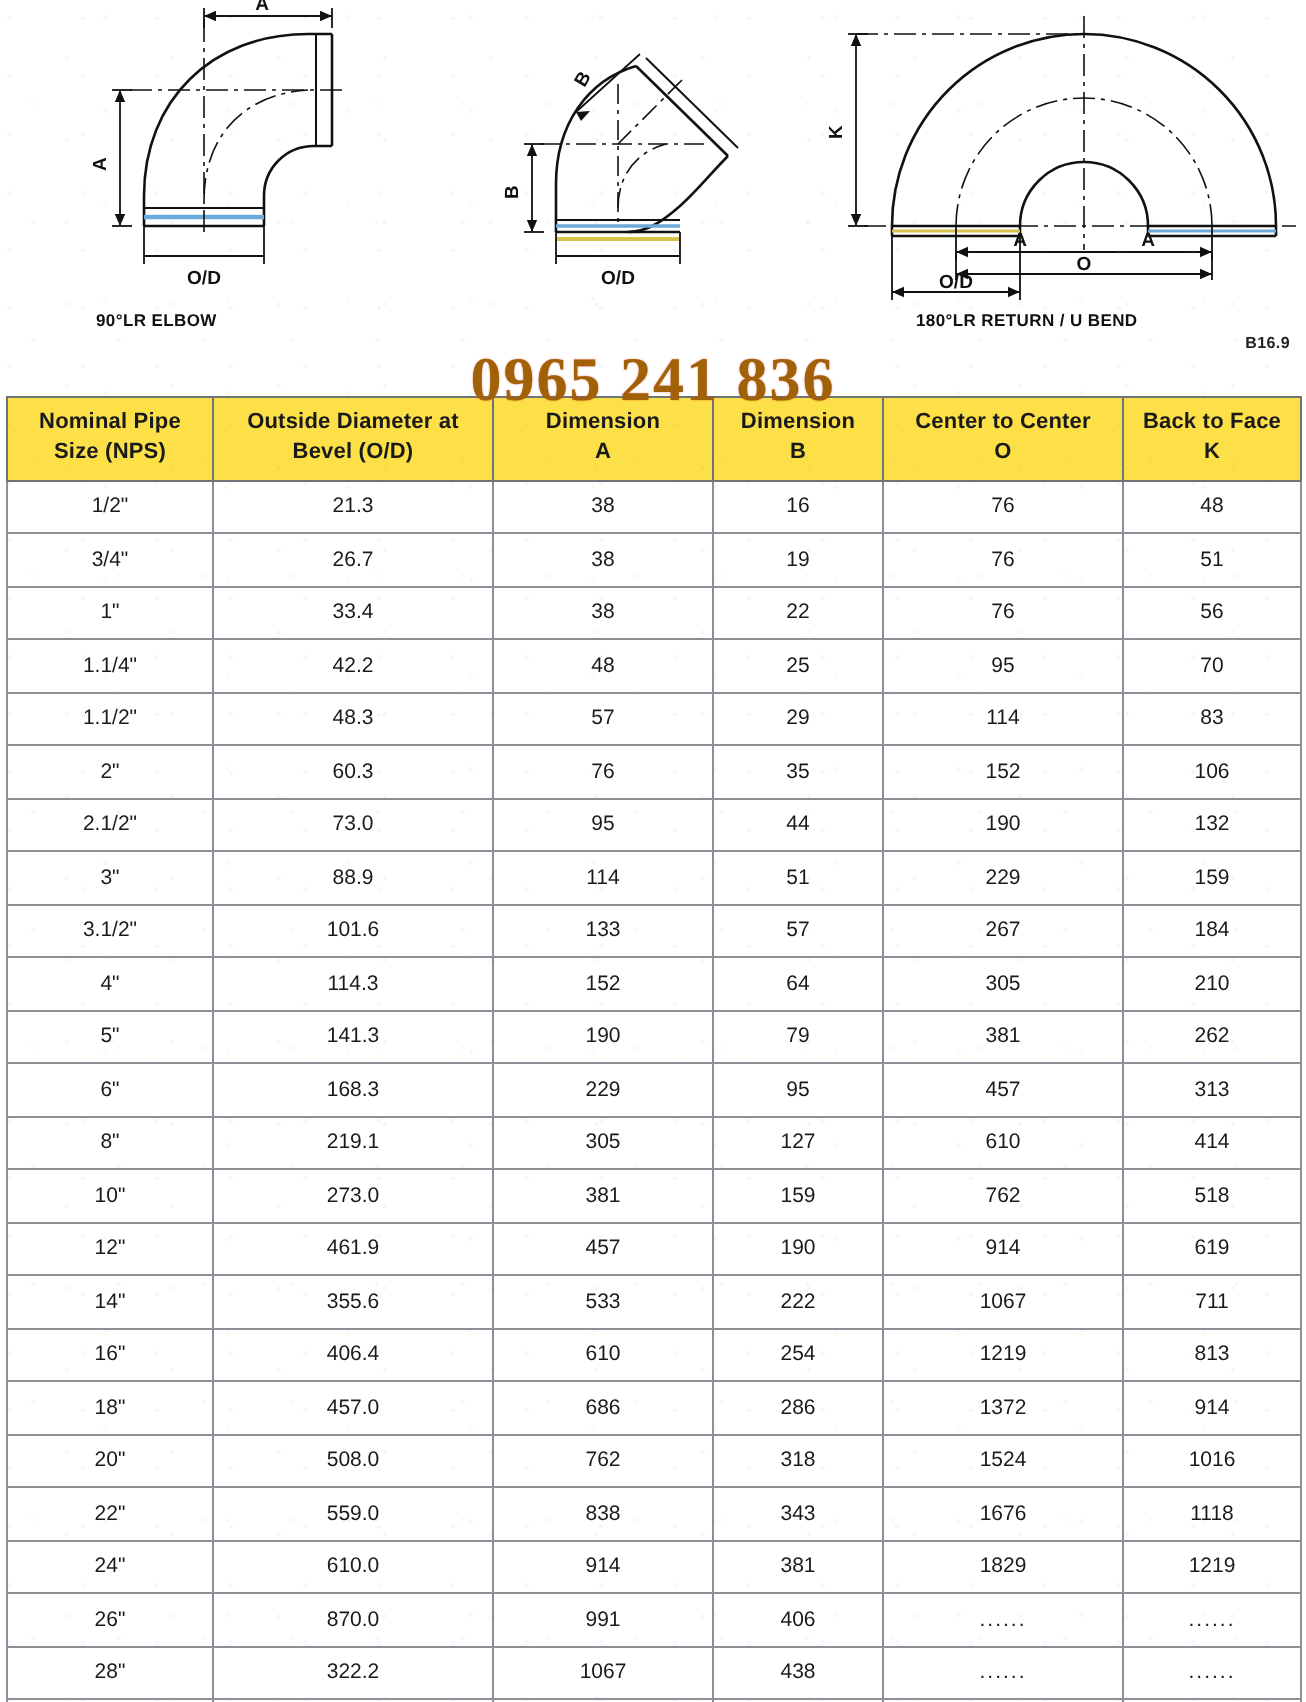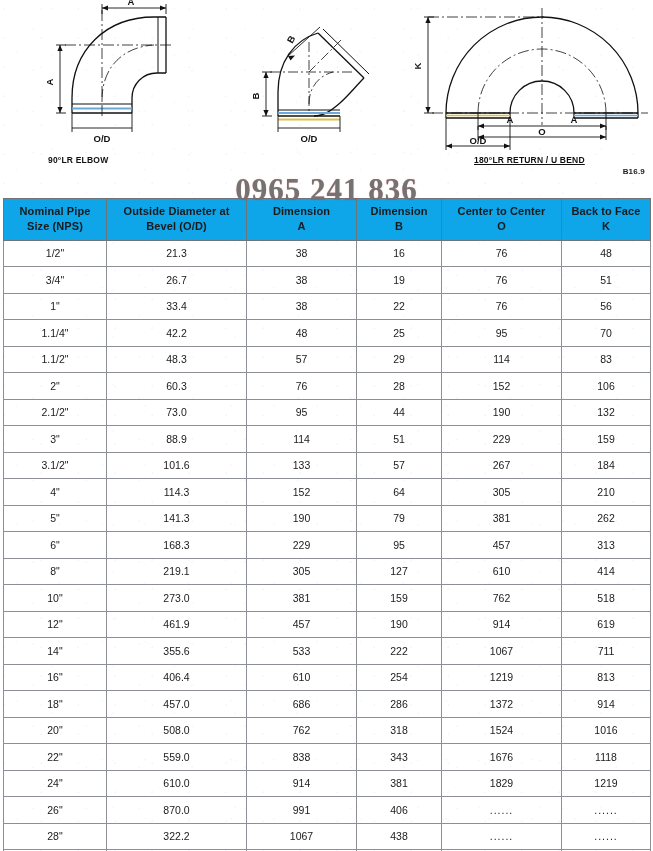--- a/index.html
+++ b/index.html
@@ -50,21 +50,21 @@
   
   #watermark {
     position: absolute;
     left: 0;
     right: 0;
     top: 172px;
     text-align: center;
     font-family: "Liberation Serif", serif;
     font-size: 31px;
     font-weight: bold;
-    color: #737373;
+    color: #a16207;
     letter-spacing: 1px;
     z-index: 6;
     pointer-events: none;
     text-shadow: 0 0 1px rgba(232,25,27,.5);
   }
 
   
   #spec-table-wrap {
     position: absolute;
     top: 198px;
@@ -78,21 +78,21 @@
     background: #fff;
   }
   table.spec th, table.spec td {
     border: 1px solid #8c9096;
     text-align: center;
     vertical-align: middle;
     font-size: 10.5px;
     color: #1a1a1a;
   }
   table.spec thead th {
-    background: #0ea5e9;
+    background: #fde047;
     font-weight: bold;
     font-size: 11px;
     line-height: 1.35;
     padding: 5px 2px 6px;
     border-color: #6f7479;
     letter-spacing: .1px;
   }
   table.spec thead th .hdr-l1 { display: block; }
   table.spec thead th .hdr-l2 { display: block; }
   table.spec tbody td {
@@ -293,21 +293,21 @@
 
       <g stroke="#111" stroke-width=".9">
         <line x1="32" y1="146" x2="96" y2="146"></line>
         <line x1="32" y1="118" x2="32" y2="150"></line>
         <line x1="96" y1="118" x2="96" y2="150"></line>
       </g>
       <polygon points="32,146 38,143.4 38,148.6" fill="#111"></polygon>
       <polygon points="96,146 90,143.4 90,148.6" fill="#111"></polygon>
       <text x="64" y="144" font-family="Liberation Sans, sans-serif" font-size="9.5" font-weight="bold" text-anchor="middle" fill="#111">O/D</text>
     </svg>
-    <div class="fig-caption" style="left:60px; top:155px;text-decoration:underline;">180°LR RETURN / U BEND</div>
+    <div class="fig-caption" style="left:44px; top:155px;">180°LR RETURN / U BEND</div>
   </div>
 
   <div class="std-label">B16.9</div>
 </div>
 
 <div id="watermark">0965 241 836</div>
 
 <div id="spec-table-wrap">
   <table class="spec">
     <colgroup>
@@ -384,21 +384,21 @@
           <td>48.3</td>
           <td>57</td>
           <td>29</td>
           <td>114</td>
           <td>83</td>
         </tr>
         <tr>
           <td>2"</td>
           <td>60.3</td>
           <td>76</td>
-          <td>28</td>
+          <td>35</td>
           <td>152</td>
           <td>106</td>
         </tr>
         <tr>
           <td>2.1/2"</td>
           <td>73.0</td>
           <td>95</td>
           <td>44</td>
           <td>190</td>
           <td>132</td>

